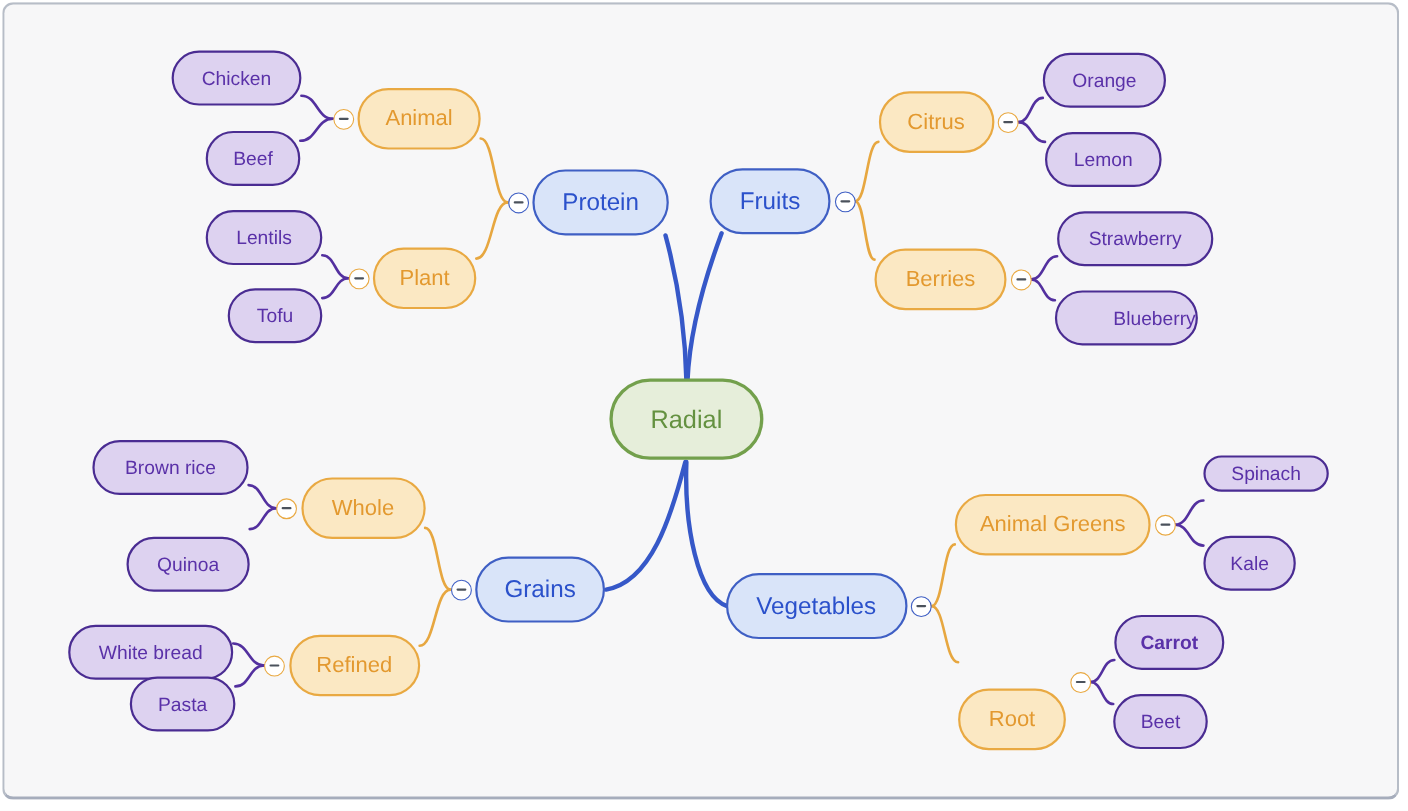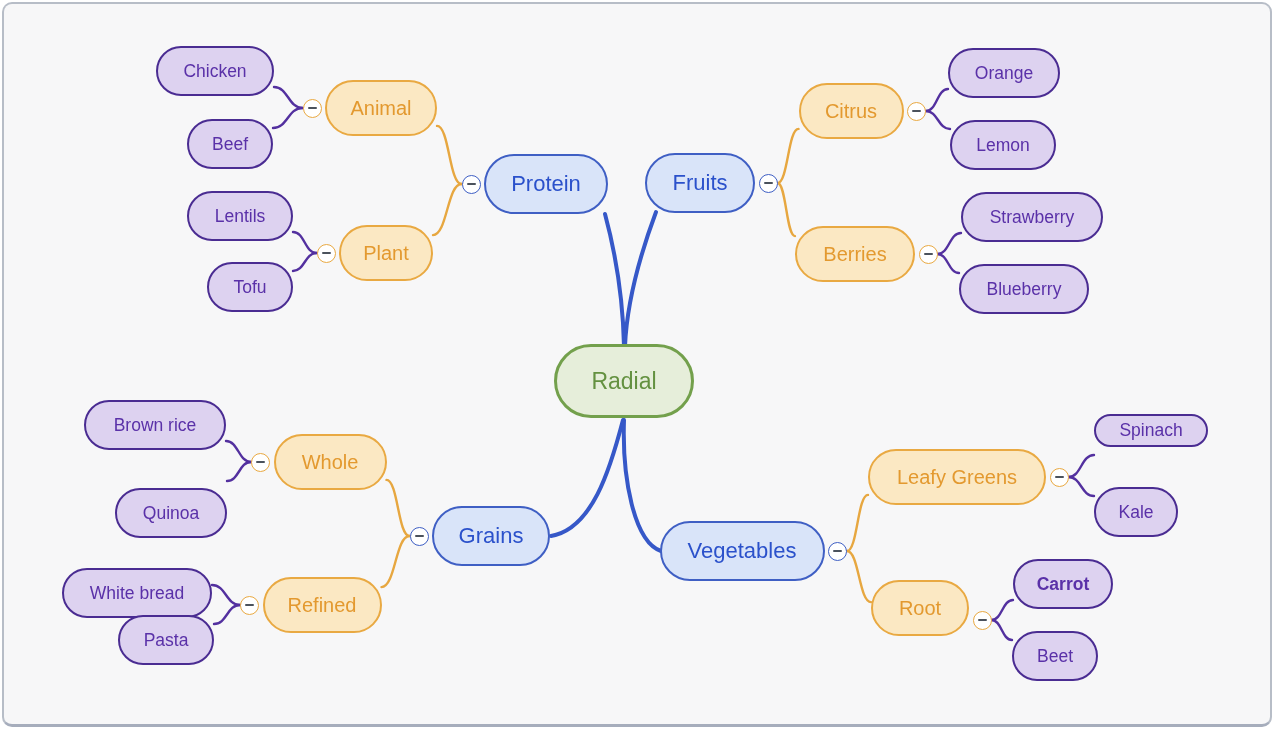--- a/index.html
+++ b/index.html
@@ -141,21 +141,21 @@
       </div>
       <div class="node lvl2" style="left: 795px; top: 226px; width: 120px; height: 56px; border-radius: 28px;">
         <span>Berries</span>
       </div>
       <div class="cbtn lvl2" style="left: 918.5px; top: 244.5px;">
         <span class="dash"></span>
       </div>
       <div class="node lvl3" style="left: 961px; top: 192px; width: 142px; height: 50px; border-radius: 25px;">
         <span>Strawberry</span>
       </div>
-      <div class="node lvl3" style="left: 959px; top: 264px; width: 130px; height: 50px; border-radius: 25px;">
+      <div class="node lvl3" style="left: 959px; top: 264px; width: 130px; height: 50px; border-radius: 25px; justify-content: flex-end;">
         <span>Blueberry</span>
       </div>
       <div class="node lvl1" style="left: 432px; top: 506px; width: 118px; height: 60px; border-radius: 30px;">
         <span>Grains</span>
       </div>
       <div class="cbtn lvl1" style="left: 409.5px; top: 526.5px;">
         <span class="dash"></span>
       </div>
       <div class="node lvl2" style="left: 273.5px; top: 434px; width: 113px; height: 56px; border-radius: 28px;">
         <span>Whole</span>
@@ -181,32 +181,32 @@
       <div class="node lvl3" style="left: 118px; top: 615px; width: 96px; height: 50px; border-radius: 25px;">
         <span>Pasta</span>
       </div>
       <div class="node lvl1" style="left: 659.5px; top: 521px; width: 165px; height: 60px; border-radius: 30px;">
         <span>Vegetables</span>
       </div>
       <div class="cbtn lvl1" style="left: 828px; top: 541.5px;">
         <span class="dash"></span>
       </div>
       <div class="node lvl2" style="left: 868px; top: 449px; width: 178px; height: 56px; border-radius: 28px;">
-        <span>Leafy Greens</span>
+        <span>Animal Greens</span>
       </div>
       <div class="cbtn lvl2" style="left: 1049.5px; top: 467.5px;">
         <span class="dash"></span>
       </div>
       <div class="node lvl3" style="left: 1094px; top: 414px; width: 114px; height: 33px; border-radius: 25px;">
         <span>Spinach</span>
       </div>
       <div class="node lvl3" style="left: 1094px; top: 487px; width: 84px; height: 50px; border-radius: 25px;">
         <span>Kale</span>
       </div>
-      <div class="node lvl2" style="left: 871px; top: 580px; width: 98px; height: 56px; border-radius: 28px; text-align: center;">
+      <div class="node lvl2" style="left: 871px; top: 626px; width: 98px; height: 56px; border-radius: 28px; text-align: center;">
         <span>Root</span>
       </div>
       <div class="cbtn lvl2" style="left: 972.5px; top: 610.5px;">
         <span class="dash"></span>
       </div>
       <div class="node lvl3" style="left: 1013px; top: 559px; width: 100px; height: 50px; border-radius: 25px; font-weight: bold;">
         <span>Carrot</span>
       </div>
       <div class="node lvl3" style="left: 1012px; top: 631px; width: 86px; height: 50px; border-radius: 25px;">
         <span>Beet</span>

